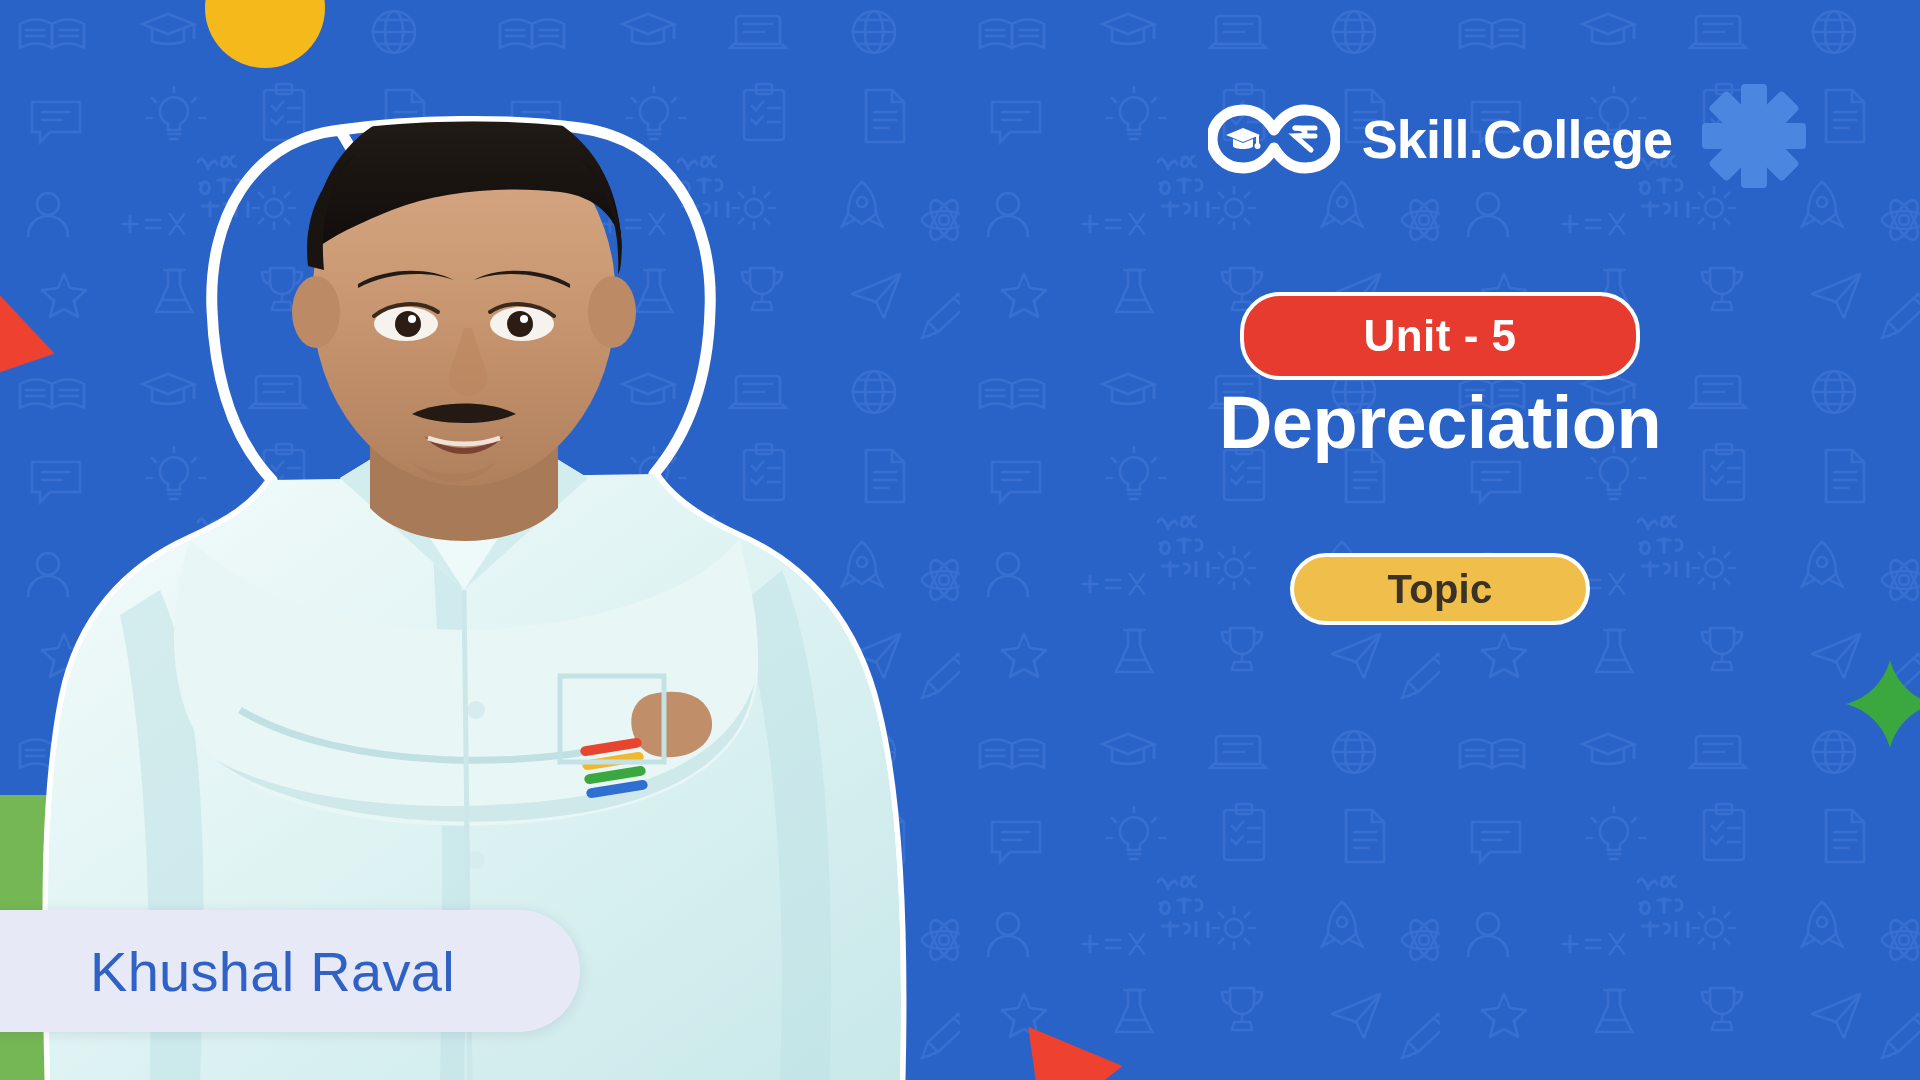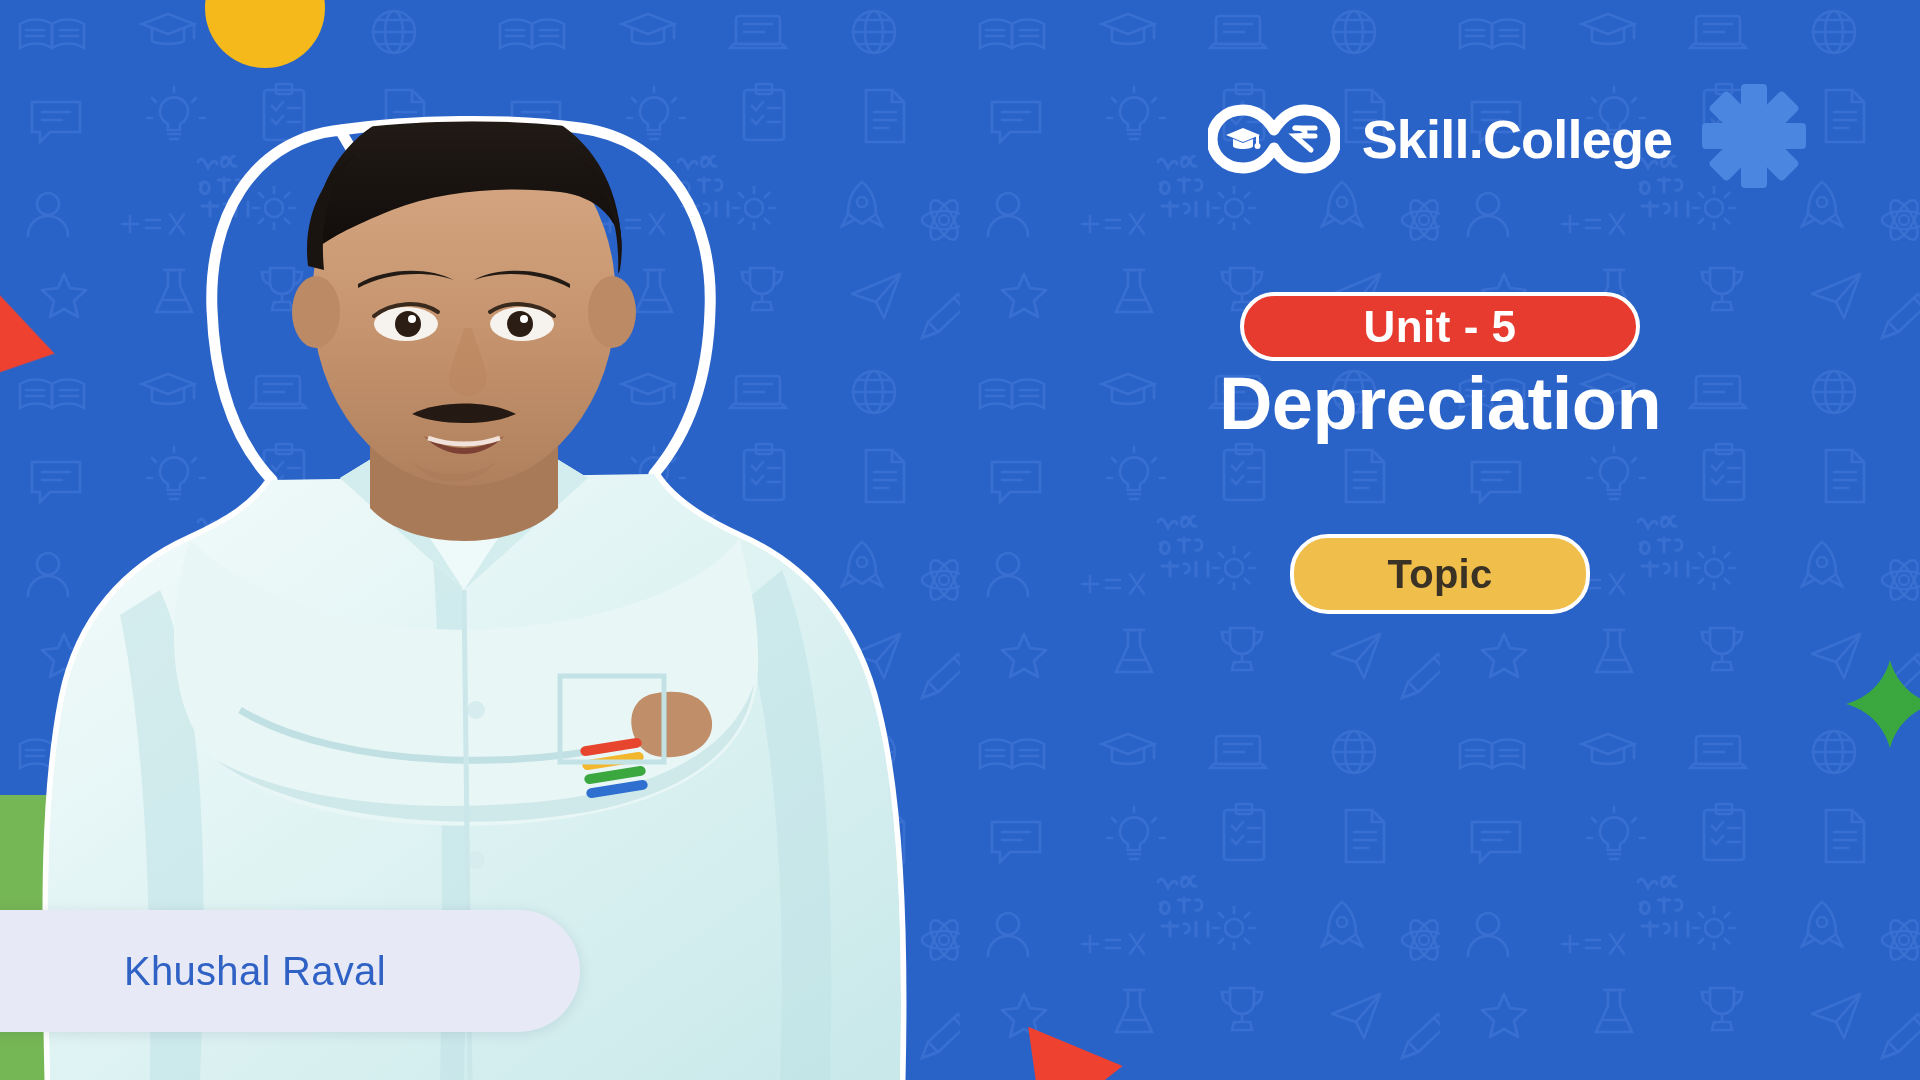--- a/index.html
+++ b/index.html
@@ -93,25 +93,24 @@
     width:640px; height:122px;
     background:#e7eaf6;
     border-radius:61px;
     display:flex;
     align-items:center;
     padding-left:150px;
     box-shadow:0 2px 14px rgba(10,30,80,0.10);
   }
   .nameplate-text {
     color:#2f62c4;
-    font-size:40px;
+    font-size:56px;
     font-weight:400;
     letter-spacing:0.3px;
     white-space:nowrap;
-    margin-left:34px;
   }
 
   
   .content {
     position:absolute;
     left:960px; top:0;
     width:960px; height:1080px;
     display:flex;
     flex-direction:column;
     align-items:center;
@@ -132,21 +131,21 @@
     font-size:54px;
     font-weight:bold;
     letter-spacing:-0.8px;
     white-space:nowrap;
   }
 
   
   .unit-badge {
     margin-top:118px;
     min-width:400px;
-    height:69px;
+    height:88px;
     background:#e63b2e;
     border:4px solid #ffffff;
     border-radius:40px;
     display:flex;
     align-items:center;
     justify-content:center;
     padding:0 46px;
   }
   .unit-badge-text {
     color:#ffffff;
@@ -163,21 +162,21 @@
     font-weight:bold;
     letter-spacing:-0.5px;
     text-align:center;
     white-space:nowrap;
   }
 
   
   .topic-badge {
     margin-top:88px;
     min-width:300px;
-    height:80px;
+    height:72px;
     background:#f0be4b;
     border:4px solid #ffffff;
     border-radius:38px;
     display:flex;
     align-items:center;
     justify-content:center;
     padding:0 46px;
   }
   .topic-badge-text {
     color:#3b3226;

